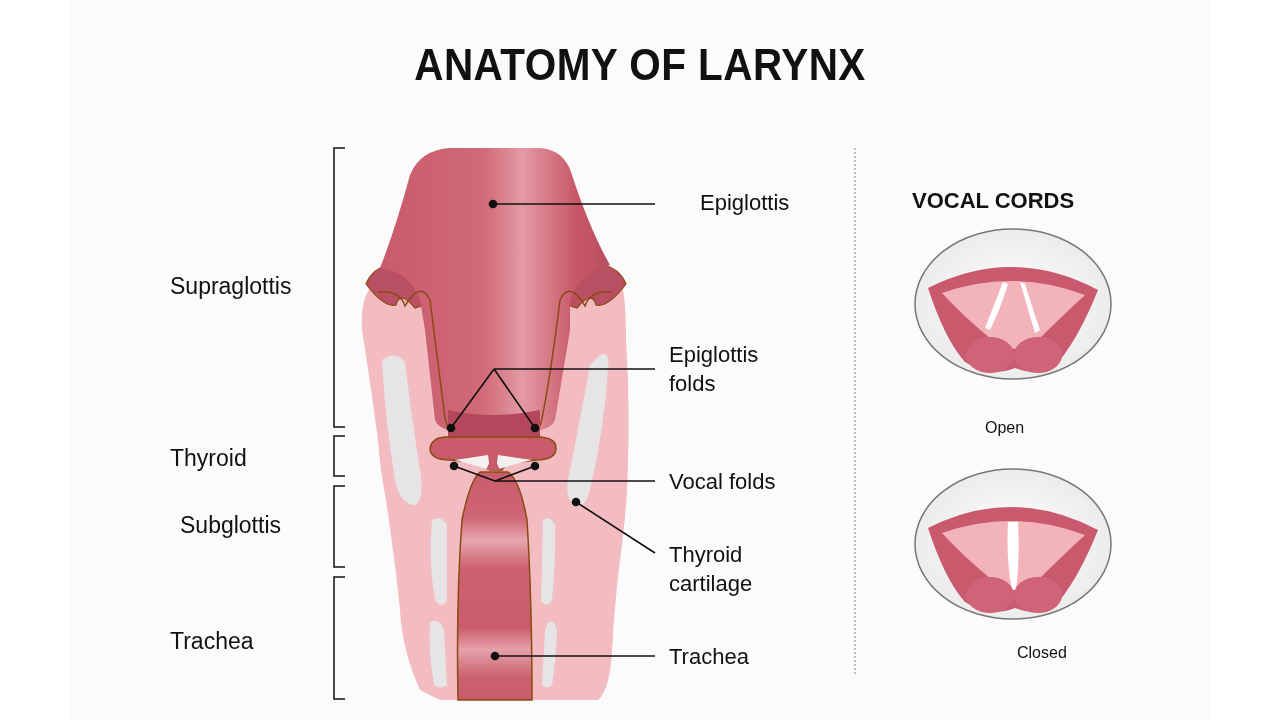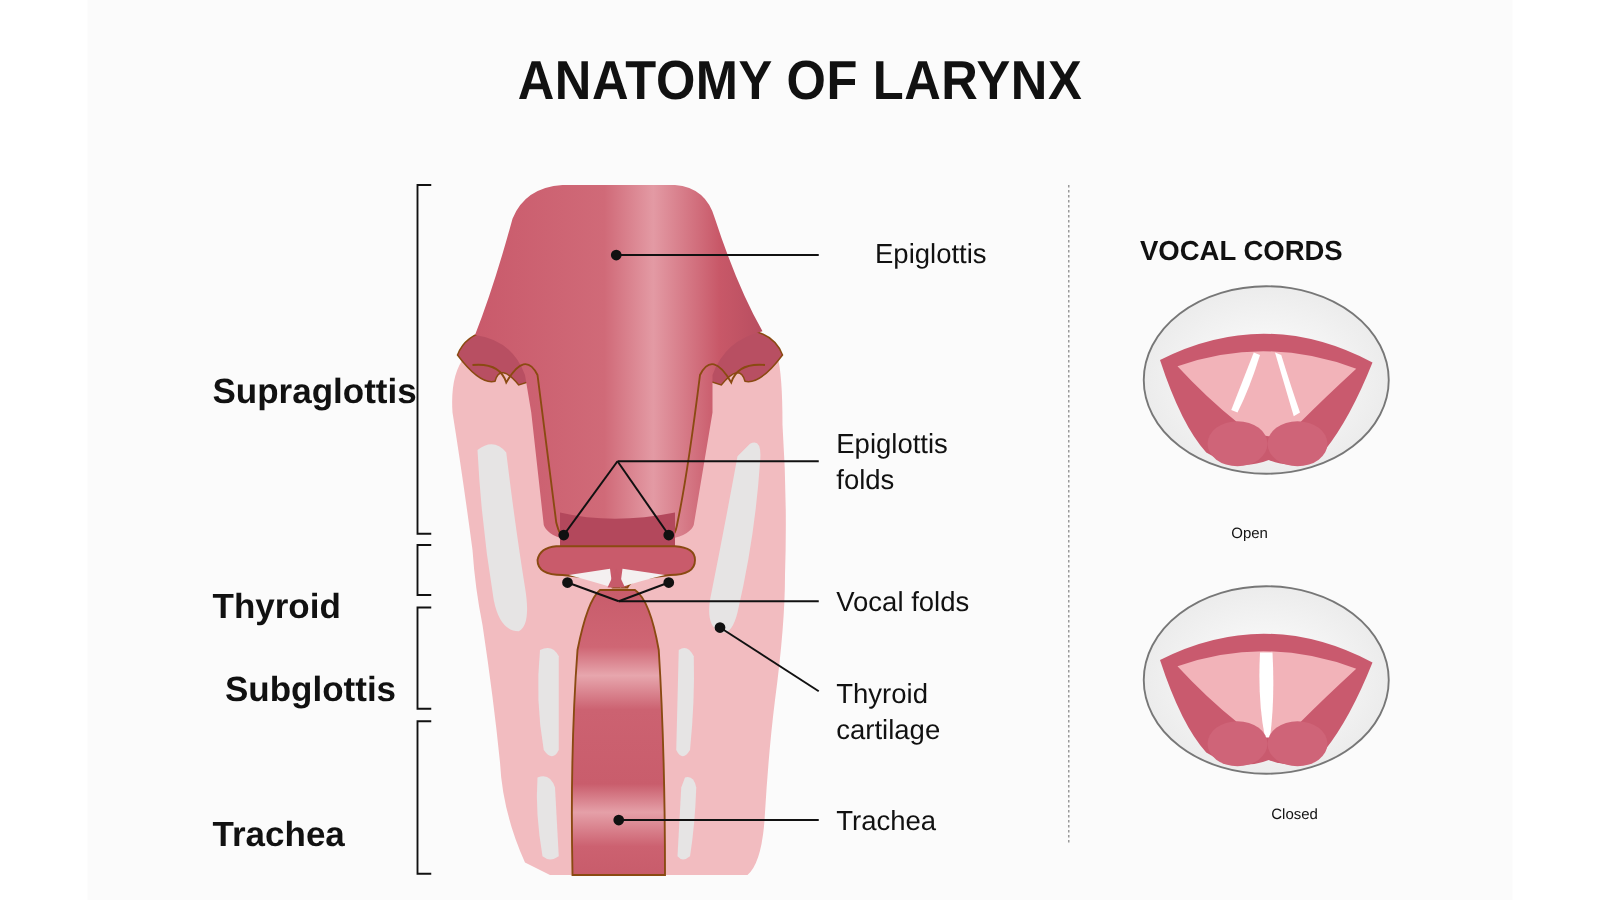--- a/index.html
+++ b/index.html
@@ -1,22 +1,22 @@
 <!DOCTYPE html>
 <html><head>
 <meta charset="utf-8">
 <style>
   html,body{margin:0;padding:0;}
   body{width:1280px;height:720px;position:relative;overflow:hidden;background:#ffffff;font-family:"Liberation Sans",sans-serif;color:#111;}
   .canvas{position:absolute;left:70px;top:0;width:1140px;height:720px;background:#fbfbfb;}
   .title{position:absolute;left:0;width:1280px;top:40px;text-align:center;font-size:44px;font-weight:bold;letter-spacing:0.5px;transform:scaleX(0.92);}
-  .region-label{position:absolute;font-weight:bold;font-size:28px;margin-top:24px;}
+  .region-label{position:absolute;font-weight:normal;font-size:23px;}
   .part-label{position:absolute;font-size:22px;line-height:29px;}
   .vc-title{position:absolute;left:912px;top:172px;font-weight:bold;font-size:22px;margin-top:16px;}
-  .vc-caption{position:absolute;font-size:12px;}
+  .vc-caption{position:absolute;font-size:16px;}
   svg{position:absolute;left:0;top:0;}
 </style>
 </head>
 <body>
 
 <div class="canvas"></div>
 
 <div class="title">ANATOMY OF LARYNX</div>
 
 <svg width="1280" height="720" viewBox="0 0 1280 720">

